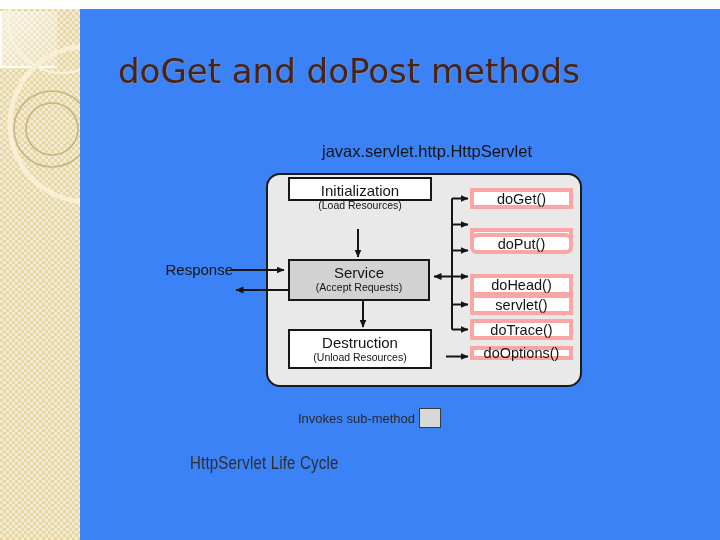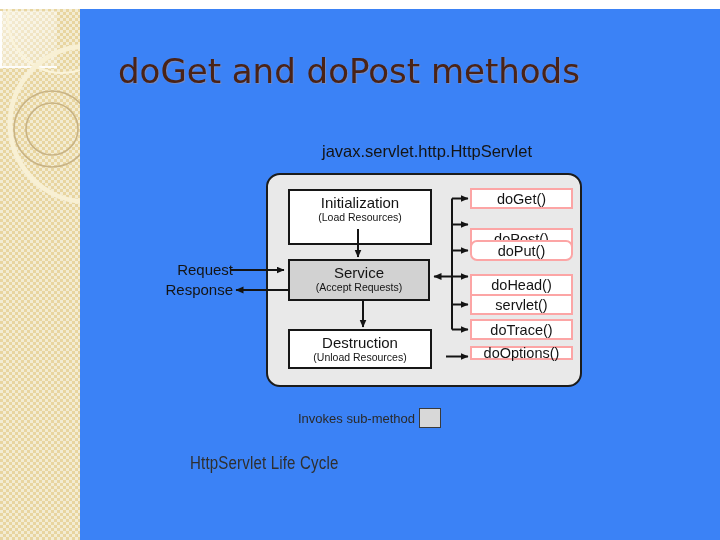--- a/index.html
+++ b/index.html
@@ -81,42 +81,42 @@
 
   .stage {
     position: absolute;
     left: 288px;
     width: 144px;
     box-sizing: border-box;
     background: #ffffff;
     border: 2px solid #161616;
     text-align: center;
   }
-  .stage-init  { top: 180px; height: 56px; }
+  .stage-init  { top: 168px; height: 24px; }
   .stage-svc   { top: 250px; height: 42px; width: 142px; background: #d2d2d2; }
   .stage-destr { top: 320px; height: 40px; }
   .stage-label { font-size: 15px; line-height: 17px; margin-top: 3px; }
   .stage-sub   { font-size: 10.5px; line-height: 13px; }
 
   .mbox {
     position: absolute;
     left: 470px;
     width: 103px;
     height: 21px;
     box-sizing: border-box;
     background: #ffffff;
-    border: 2px solid #fca5a5;
+    border: 4px solid #fca5a5;
     display: flex;
     align-items: center;
     justify-content: center;
     font-size: 14.5px;
   }
   .m0 { top: 179px; }
   .m1 { top: 219px; }
-  .m2 { top: 231px; border-radius: 7px; }
+  .m2 { top: 224px; border-radius: 7px; }
   .m3 { top: 265px; height: 22px; }
   .m4 { top: 285px; }
   .m5 { top: 310px; }
   .m6 { top: 337px; height: 14px; }
 
   .io-labels {
     position: absolute;
     left: 140px; top: 251px;
     width: 93px;
     text-align: right;
@@ -188,21 +188,20 @@
     <div class="stage stage-svc">
       <div class="stage-label">Service</div>
       <div class="stage-sub">(Accept Requests)</div>
     </div>
     <div class="stage stage-destr">
       <div class="stage-label">Destruction</div>
       <div class="stage-sub">(Unload Resources)</div>
     </div>
 
     <div class="io-labels">
-      <div>Request</div>
       <div>Response</div>
     </div>
 
     <div class="mbox m0">doGet()</div>
     <div class="mbox m1">doPost()</div>
     <div class="mbox m2">doPut()</div>
     <div class="mbox m3">doHead()</div>
     <div class="mbox m4">servlet()</div>
     <div class="mbox m5">doTrace()</div>
     <div class="mbox m6">doOptions()</div>

